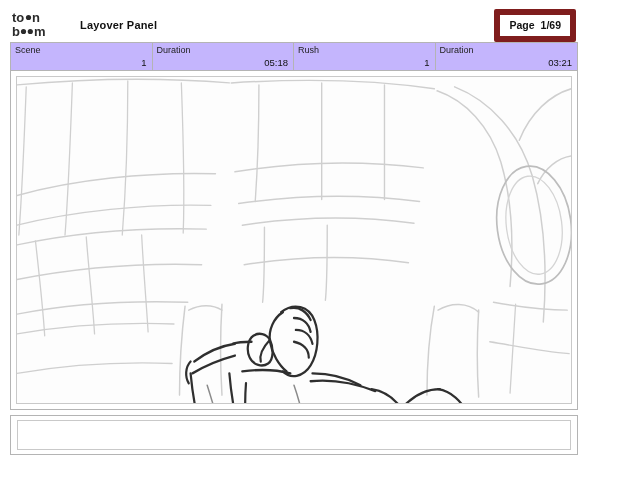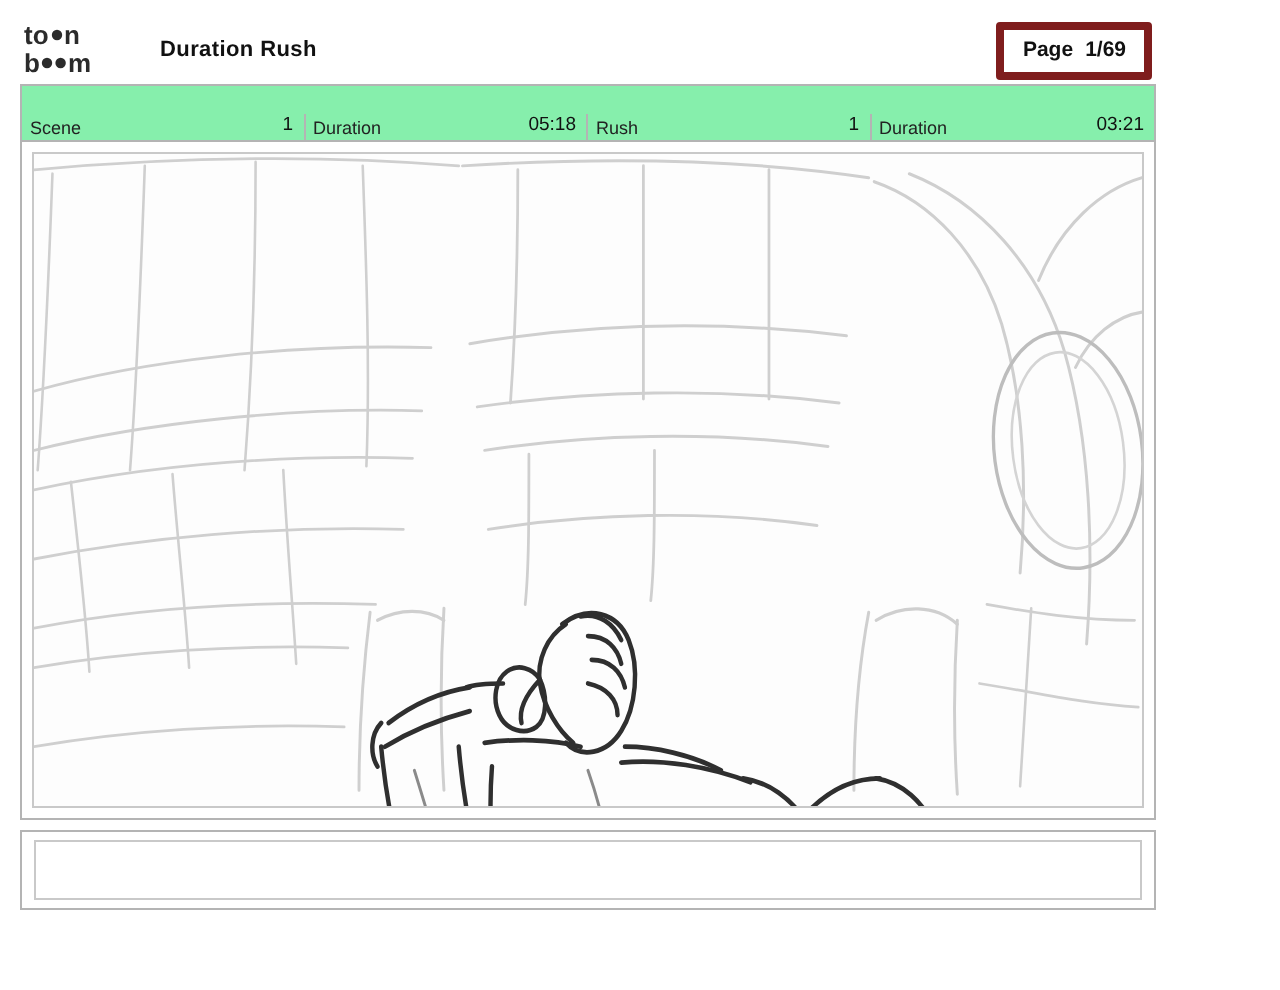--- a/index.html
+++ b/index.html
@@ -38,40 +38,39 @@
   }
   .logo svg { display: block; }
   .title {
     font-size: 11px;
     font-weight: bold;
     letter-spacing: 0.2px;
     color: #111;
   }
   .spacer { flex: 1 1 auto; }
   .page-badge {
-    border: 4px solid #7f1d1d;
+    border: 6px solid #7f1d1d;
     border-radius: 2px;
     font-size: 10.5px;
     font-weight: bold;
     padding: 4px 9px 5px 9px;
     color: #111;
     background: #fff;
     white-space: nowrap;
   }
   .page-badge .pg-label { margin-right: 6px; }
 
   
   .inforow {
     display: flex;
     border: 1px solid #b4b4b4;
     border-bottom: none;
     height: 28px;
     box-sizing: border-box;
-    background: #86efac;
-    align-items: flex-end;
+    background: #c4b5fd;
   }
   .infocell {
     position: relative;
     flex: 1 1 25%;
     border-right: 1px solid #b4b4b4;
     box-sizing: border-box;
     padding: 2px 4px 0 4px;
     overflow: hidden;
   }
   .infocell:last-child { border-right: none; }
@@ -140,21 +139,21 @@
           <text x="20" y="12">n</text>
           <text x="0" y="26">b</text>
           <text x="22" y="26">m</text>
         </g>
         <circle cx="16.5" cy="7.5" r="2.6" fill="#2b2b2b"></circle>
         <circle cx="11.5" cy="21.5" r="2.6" fill="#2b2b2b"></circle>
         <circle cx="18.3" cy="21.5" r="2.6" fill="#2b2b2b"></circle>
       </svg>
     </div>
 
-    <div class="title">Duration Rush</div>
+    <div class="title">Layover Panel</div>
 
     <div class="spacer"></div>
 
     <div class="page-badge">
       <span class="pg-label">Page</span><span>1/69</span>
     </div>
   </div>
 
   <div class="inforow">
 

